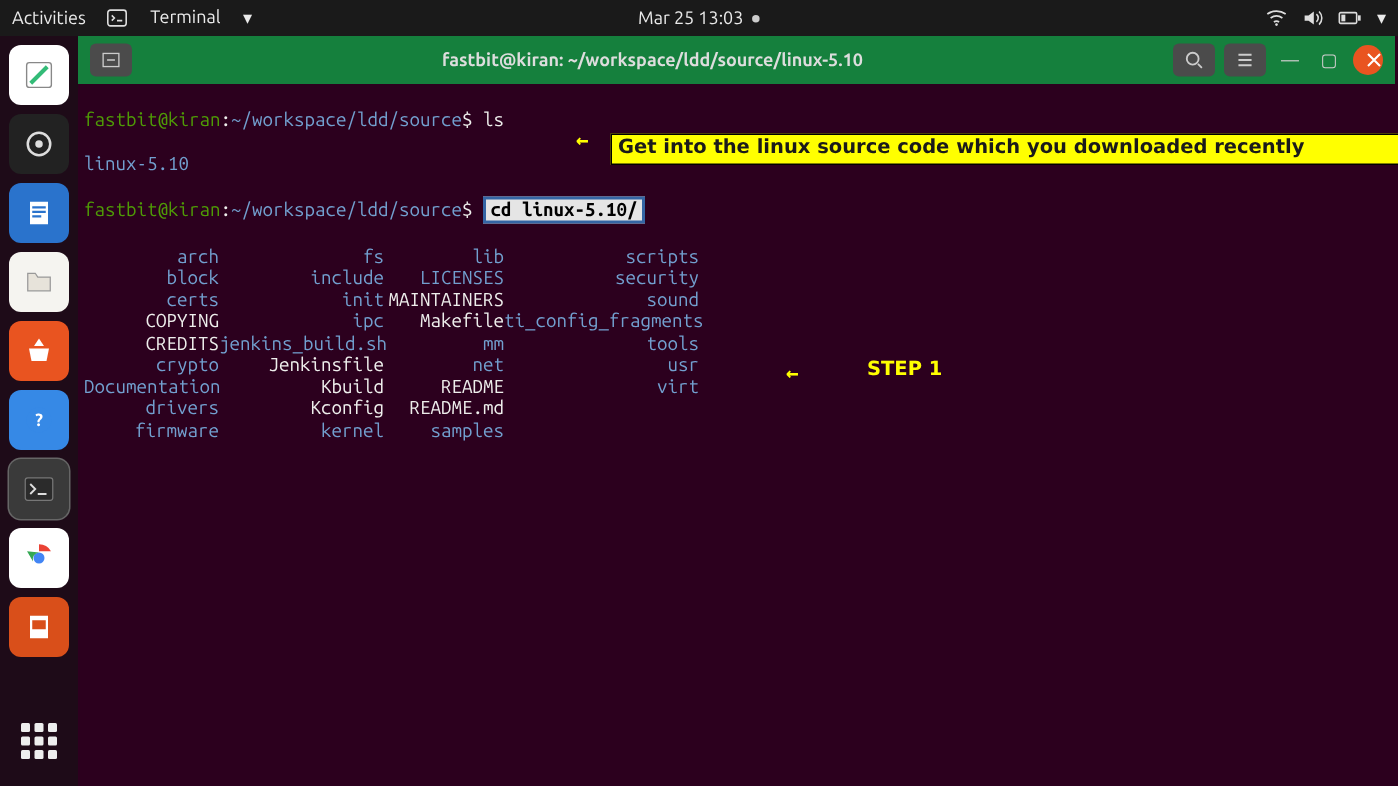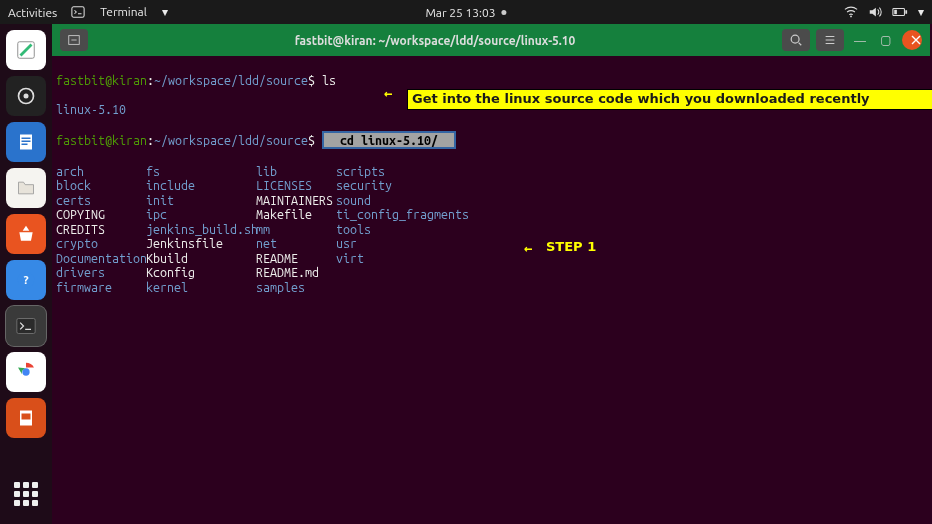--- a/index.html
+++ b/index.html
@@ -89,52 +89,53 @@
     font-size: 12.5px;
     line-height: 14.5px;
     white-space: pre;
     position: relative;
   }
   .g { color: #4e9a06; } 
   .b { color: #729fcf; } 
   .w { color: #eeeeec; } 
   .row { display:block; min-height:14.5px;}
   .boxed {
-    background: #a3a3a3;
+    background: #e5e5e5;
     color: #000;
     border: 2px solid #3465a4;
-    padding: 0 16px;
+    padding: 0 3px;
     display: inline-block;
     font-weight: bold;
   }
   .boxed-wide { min-width:160px;}
   .annotation {
     position: absolute;
     background: #ffff00;
     color: #1a1a1a;
     font-family: "DejaVu Sans", sans-serif;
     font-size: 13px;
     font-weight: bold;
     padding: 2px 4px;
     border: 1px solid #000;
   }
   .step-label {
     position:absolute;
     color:#ffff00;
     font-family: "DejaVu Sans", sans-serif;
     font-size: 13px;
     font-weight: bold;
+    margin-left: 32px;
   }
   .arrow {
     position:absolute; color:#ffff00; font-weight:bold; font-size:14px;
   }
   .cursor {
     display:inline-block; width:7px; height:12px; border:1px solid #ccc; vertical-align:-1px;
   }
-  .col { display:inline-block; }
+  .col { display:inline-block;text-align:right; }
   .c1{width:90px;} .c2{width:110px;} .c3{width:80px;} .c4{width:130px;}
 </style>
 </head>
 <body>
 
 <div class="top-panel">
   <div class="top-left">
     <span>Activities</span>
     <span class="active-app">
       <svg width="14" height="14" viewBox="0 0 16 16">

